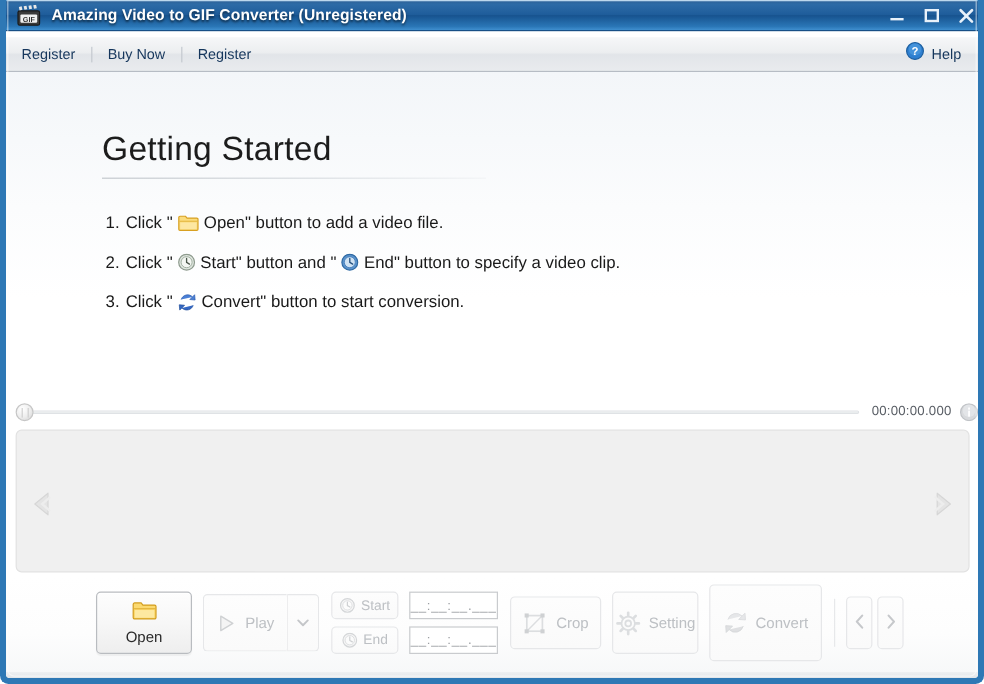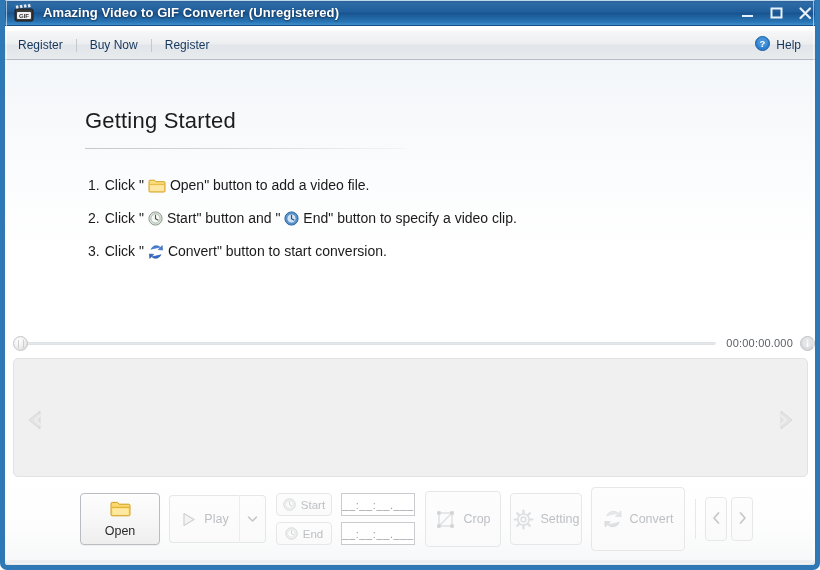--- a/index.html
+++ b/index.html
@@ -152,21 +152,21 @@
     box-sizing: border-box;
     background: linear-gradient(to bottom, #f3f6f9 0%, #fbfcfd 42%, #ffffff 70%, #ffffff 100%);
     overflow: hidden;
     z-index: 10;
   }
 
   .gs-heading {
     position: absolute;
     left: 80px;
     top: 48px;
-    font-size: 22px;
+    font-size: 28px;
     color: #1c1c1c;
     font-weight: normal;
     letter-spacing: 0.2px;
   }
   .gs-rule {
     position: absolute;
     left: 80px;
     top: 88px;
     width: 320px;
     height: 1px;
@@ -356,21 +356,21 @@
     border-radius: 0;
     display: flex;
     align-items: center;
     justify-content: center;
     font-size: 11px;
     color: #9b9ea2;
     letter-spacing: 0.6px;
     font-family: "Liberation Sans", sans-serif;
   }
 
-  .btn-crop    { width: 76px; height: 56px; margin-right: 9px; }
+  .btn-crop    { width: 76px; height: 44px; margin-right: 9px; }
   .btn-setting { width: 72px; height: 52px; margin-right: 9px; }
   .btn-convert { width: 94px; height: 64px; margin-right: 10px; }
 
   .tool-sep {
     width: 1px; height: 40px;
     background: #e7e8ea;
     margin-right: 9px;
   }
   .btn-prev, .btn-next {
     width: 22px; height: 44px;

